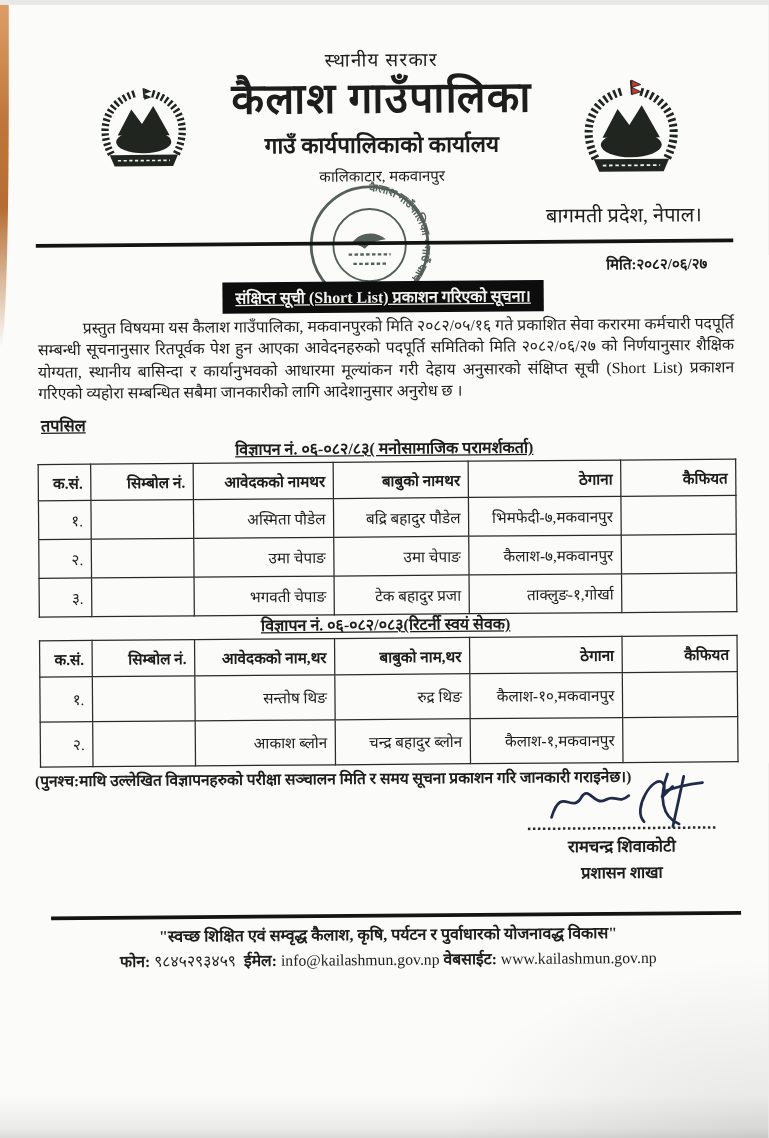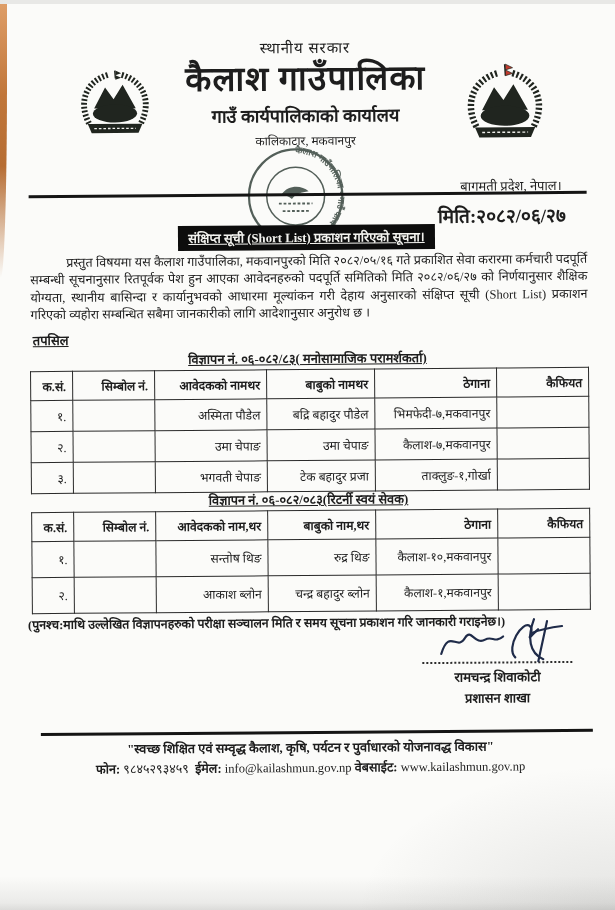--- a/index.html
+++ b/index.html
@@ -13,25 +13,25 @@
   .bottom-shade{position:absolute;left:0;right:0;bottom:0;height:38px;
       background:linear-gradient(180deg,rgba(0,0,0,0) 0%,rgba(90,90,88,0.10) 70%,rgba(70,70,68,0.22) 100%);}
   .corner-shade{position:absolute;right:0;bottom:0;width:260px;height:150px;
       background:radial-gradient(ellipse at 100% 100%,rgba(60,60,58,0.12),rgba(0,0,0,0) 70%);}
   
   .c{text-align:center;position:absolute;left:0;right:0;}
   .gov-line{top:33px;font-size:15px;letter-spacing:1px;}
   .muni-name{top:50px;font-size:34px;font-weight:700;letter-spacing:1px;}
   .office-line{top:99px;font-size:18px;font-weight:600;}
   .addr-line{top:128px;font-size:12px;}
-  .province{position:absolute;right:52px;top:174px;font-size:13px;font-family:Liberation Serif, serif;}
+  .province{position:absolute;right:52px;top:158px;font-size:16px;font-family:Liberation Serif, serif;}
   .emblem{position:absolute;}
   .rule{position:absolute;left:30px;width:558px;height:3px;background:#141414;}
   .rule-top{top:189px;}
-  .date-line{position:absolute;right:48px;top:200px;font-size:19px;font-weight:600;}
+  .date-line{position:absolute;right:48px;top:200px;font-size:12px;font-weight:600;}
   .notice-bar-wrap{top:221px;}
   .notice-bar{display:inline-block;background:#0d0d0d;color:#f3f3ef;font-size:12.8px;font-weight:600;
       padding:3px 10px 4px;text-decoration:underline;}
   .body-par{position:absolute;left:31px;right:27px;top:249px;font-size:12.6px;line-height:17.3px;
       text-align:justify;text-indent:36px;}
   .tapasil{position:absolute;left:33px;top:325px;font-size:13px;font-weight:700;text-decoration:underline;}
   .tbl-title{position:absolute;left:0;right:0;text-align:center;font-size:12.8px;font-weight:700;text-decoration:underline;}
   .t1-title{top:345px;} .t2-title{top:486px;}
   table.sheet{position:absolute;left:30px;width:558px;border-collapse:collapse;table-layout:fixed;font-size:12.2px;}
   .t1{top:365px;} .t2{top:506px;}

